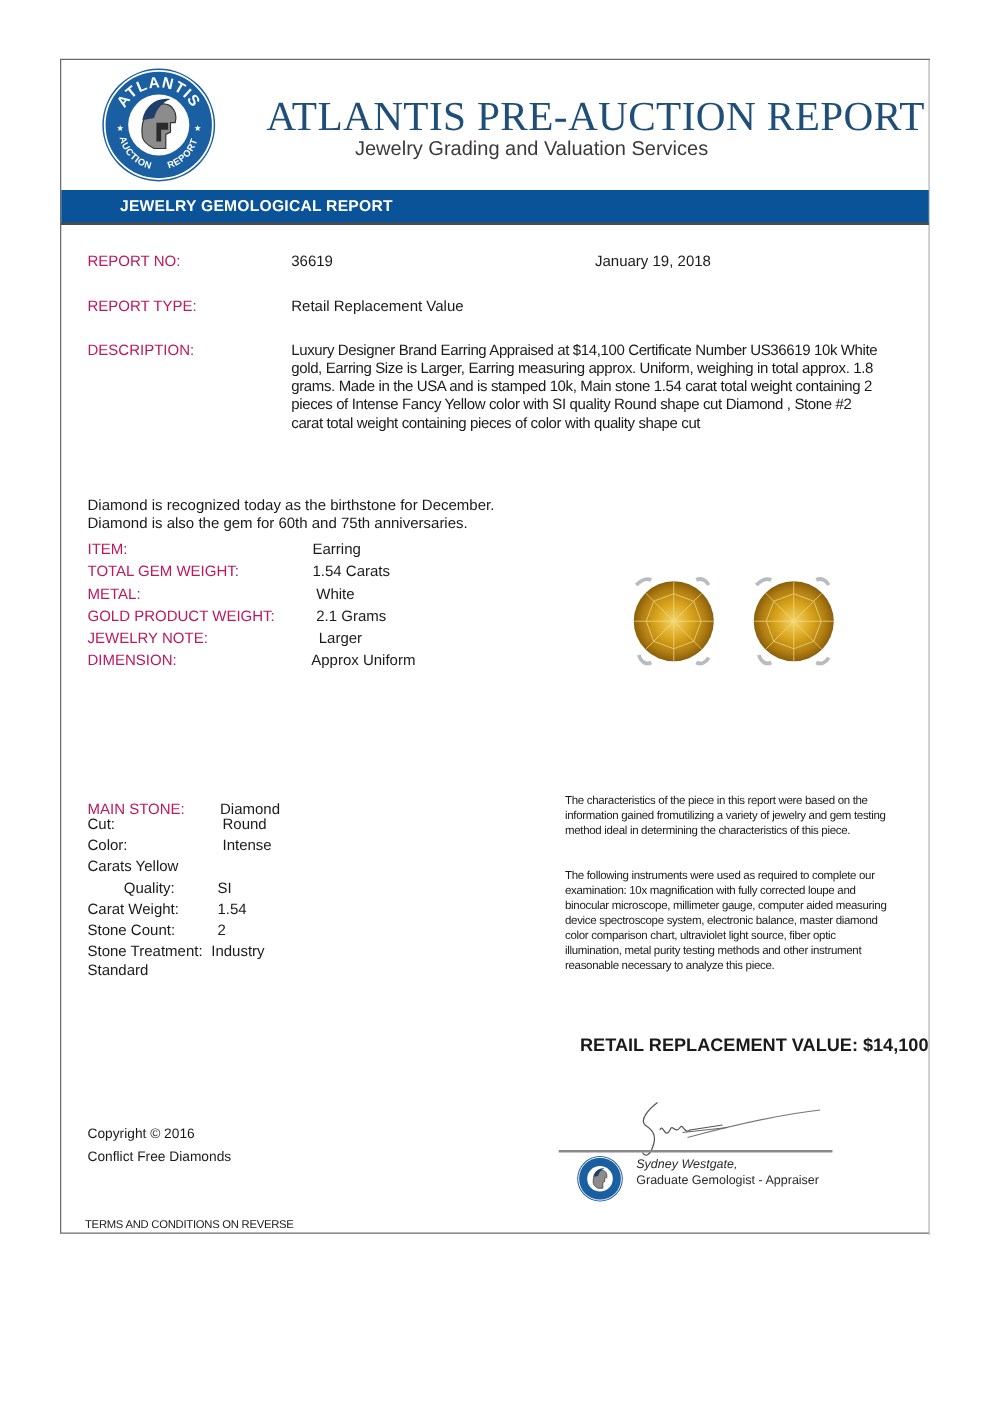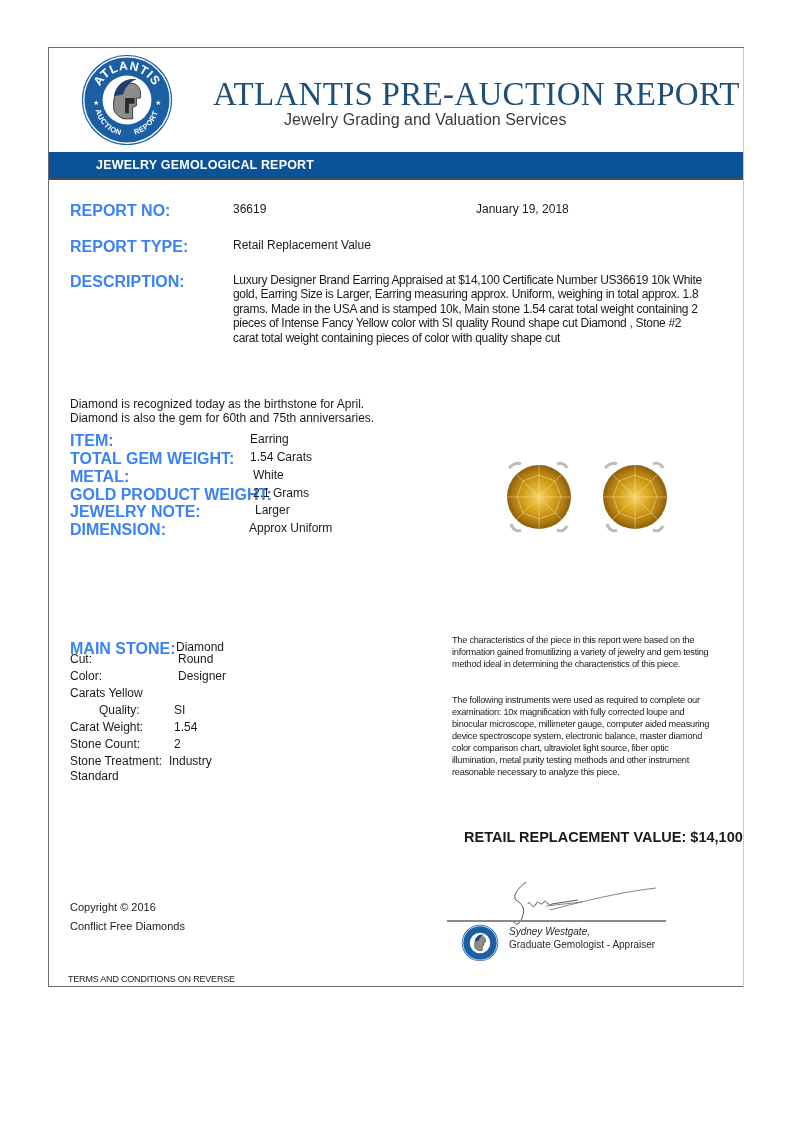--- a/index.html
+++ b/index.html
@@ -13,21 +13,21 @@
   .logo { left: 80px; top: 53px; width: 94px; height: 94px; }
   .title { left: 213px; top: 76px; font-family: "Liberation Serif", serif;
            font-size: 33px; color: #1f4e79; letter-spacing: 0.3px; white-space: nowrap; }
   .subtitle { left: 284px; top: 111px; font-size: 16px; color: #3a3a3a; white-space: nowrap; }
 
   .band { left: 49px; top: 152px; width: 694px; height: 26px; background: #0b5399;
           border-bottom: 2px solid #4b4b4b; }
   .band-text { left: 96px; top: 158px; color: #ffffff; font-size: 12.5px; font-weight: bold;
                letter-spacing: 0.2px; white-space: nowrap; }
 
-  .lbl { font-size: 16px; font-weight: bold; color: #3b82f6; white-space: nowrap; }
+  .lbl { font-size: 12px; font-weight: normal; color: #be185d; white-space: nowrap; }
   .val { font-size: 12px; color: #1a1a1a; white-space: nowrap; }
 
   .desc { left: 233px; top: 273px; width: 470px; font-size: 12px; line-height: 14.4px;
           color: #1a1a1a; letter-spacing: -0.3px; }
 
   .fact { left: 70px; font-size: 12px; line-height: 14px; color: #1a1a1a; white-space: nowrap; }
 
   .spec-row { font-size: 12px; color: #1a1a1a; white-space: nowrap; }
 
   .earrings { left: 495px; top: 448px; width: 215px; height: 100px; }
@@ -87,21 +87,21 @@
 <div class="abs lbl" style="left:70px; top:202px;">REPORT NO:</div>
 <div class="abs val" style="left:233px; top:202px;">36619</div>
 <div class="abs val" style="left:476px; top:202px;">January 19, 2018</div>
 
 <div class="abs lbl" style="left:70px; top:238px;">REPORT TYPE:</div>
 <div class="abs val" style="left:233px; top:238px;">Retail Replacement Value</div>
 
 <div class="abs lbl" style="left:70px; top:273px;">DESCRIPTION:</div>
 <div class="abs desc">Luxury Designer Brand Earring Appraised at $14,100 Certificate Number US36619 10k White gold, Earring Size is Larger, Earring measuring approx. Uniform, weighing in total approx. 1.8 grams. Made in the USA and is stamped 10k, Main stone 1.54 carat total weight containing 2 pieces of Intense Fancy Yellow color with SI quality Round shape cut Diamond , Stone #2 carat total weight containing pieces of color with quality shape cut</div>
 
-<div class="abs fact" style="top:397px;">Diamond is recognized today as the birthstone for April.</div>
+<div class="abs fact" style="top:397px;">Diamond is recognized today as the birthstone for December.</div>
 <div class="abs fact" style="top:411px;">Diamond is also the gem for 60th and 75th anniversaries.</div>
 
 <div class="abs lbl" style="left:70px; top:432px;">ITEM:</div>
 <div class="abs val" style="left:250px; top:432px;">Earring</div>
 <div class="abs lbl" style="left:70px; top:450px;">TOTAL GEM WEIGHT:</div>
 <div class="abs val" style="left:250px; top:450px;">1.54 Carats</div>
 <div class="abs lbl" style="left:70px; top:468px;">METAL:</div>
 <div class="abs val" style="left:253px; top:468px;">White</div>
 <div class="abs lbl" style="left:70px; top:486px;">GOLD PRODUCT WEIGHT:</div>
 <div class="abs val" style="left:253px; top:486px;">2.1 Grams</div>
@@ -147,21 +147,21 @@
         <line x1="163" y1="26" x2="117" y2="72"></line>
     </g>
   </g>
 </svg>
 
 <div class="abs lbl" style="left:70px; top:640px;">MAIN STONE:</div>
 <div class="abs spec-row" style="left:176px; top:640px;">Diamond</div>
 <div class="abs spec-row" style="left:70px; top:652px;">Cut:</div>
 <div class="abs spec-row" style="left:178px; top:652px;">Round</div>
 <div class="abs spec-row" style="left:70px; top:669px;">Color:</div>
-<div class="abs spec-row" style="left:178px; top:669px;">Designer</div>
+<div class="abs spec-row" style="left:178px; top:669px;">Intense</div>
 <div class="abs spec-row" style="left:70px; top:686px;">Carats Yellow</div>
 <div class="abs spec-row" style="left:70px; top:703px;margin-left:29px;">Quality:</div>
 <div class="abs spec-row" style="left:174px; top:703px;">SI</div>
 <div class="abs spec-row" style="left:70px; top:720px;">Carat Weight:</div>
 <div class="abs spec-row" style="left:174px; top:720px;">1.54</div>
 <div class="abs spec-row" style="left:70px; top:737px;">Stone Count:</div>
 <div class="abs spec-row" style="left:174px; top:737px;">2</div>
 <div class="abs spec-row" style="left:70px; top:754px;">Stone Treatment:</div>
 <div class="abs spec-row" style="left:169px; top:754px;">Industry</div>
 <div class="abs spec-row" style="left:70px; top:769px;">Standard</div>

